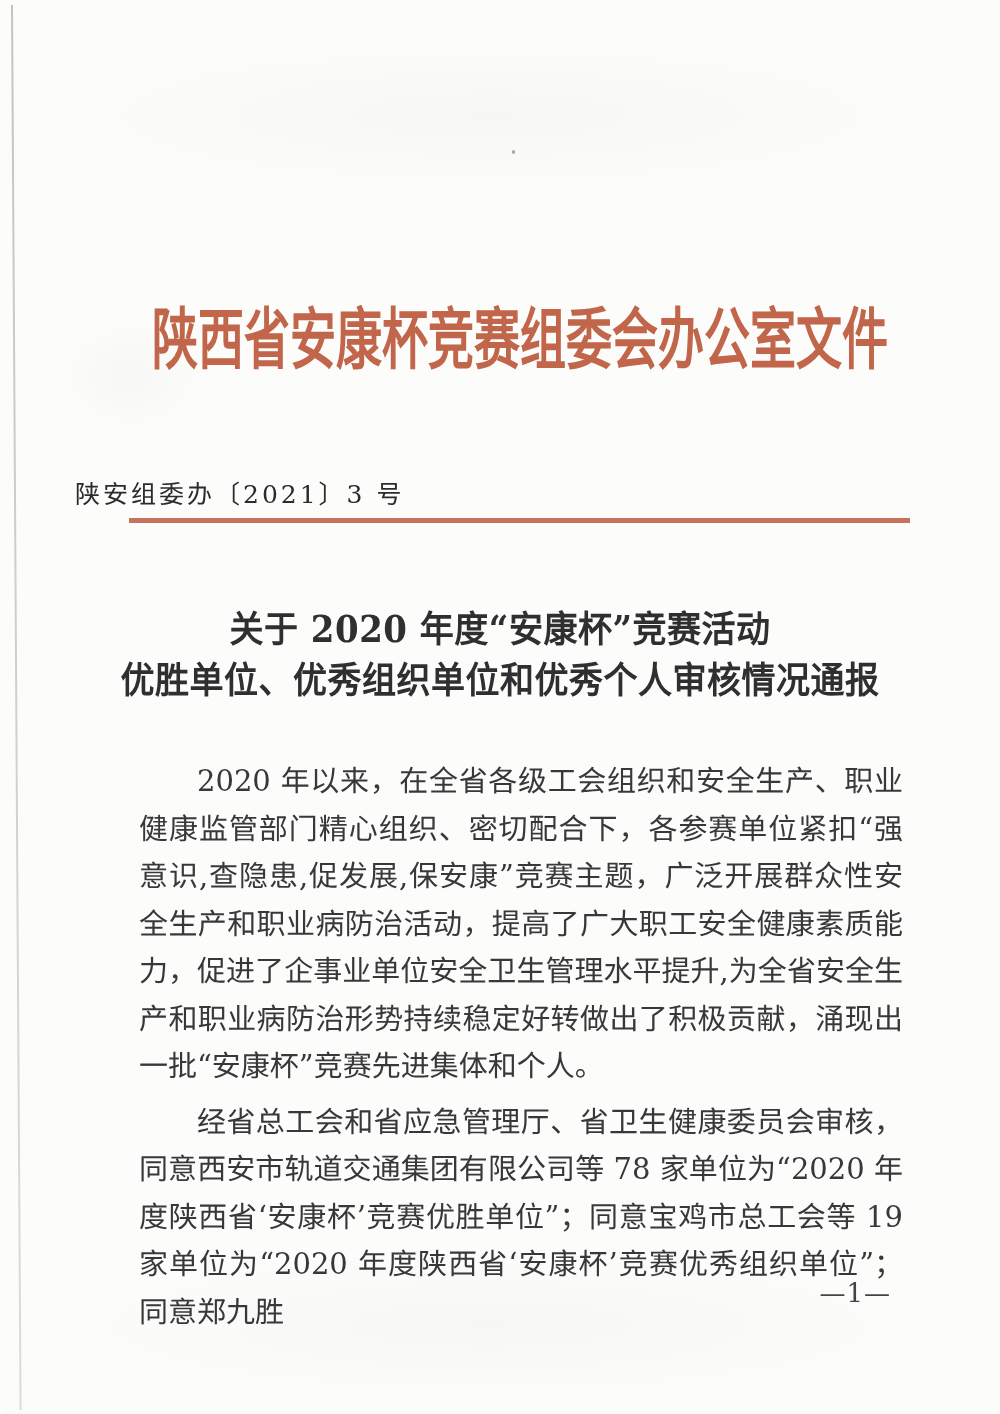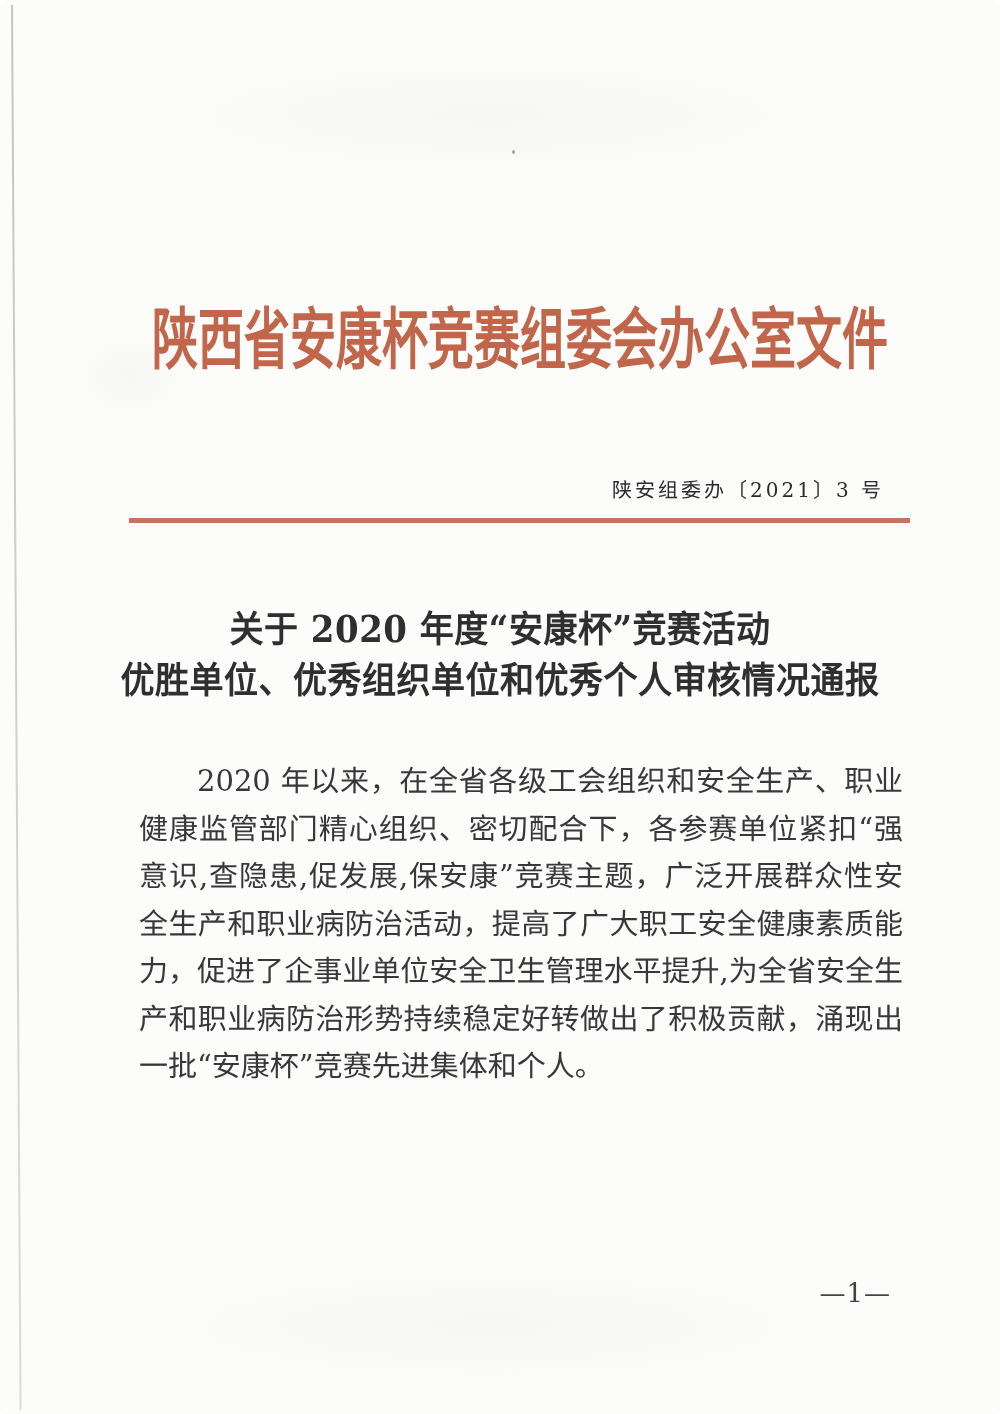--- a/index.html
+++ b/index.html
@@ -58,24 +58,24 @@
     letter-spacing: 0px;
     color: var(--banner-red, #c1664a);
     transform: scaleY(1.46);
     transform-origin: center top;
     white-space: nowrap;
   }
   
   .docnum {
     position: absolute;
     top: 474px;
-    left: 84px;
+    left: 75px;
     width: 800px;
-    text-align: right;
-    font-size: 20px;
+    text-align: left;
+    font-size: 25px;
     letter-spacing: 3px;
     color: #2b2b2e;
     white-space: nowrap;
   }
   
   .redline {
     position: absolute;
     top: 518px;
     left: 129px;
     width: 781px;
@@ -141,17 +141,18 @@
 
   <div class="redline"></div>
 
   <div class="doc-title">
     <div>关于 2020 年度“安康杯”竞赛活动</div>
     <div>优胜单位、优秀组织单位和优秀个人审核情况通报</div>
   </div>
 
   <div class="doc-body">
     <p>2020 年以来，在全省各级工会组织和安全生产、职业健康监管部门精心组织、密切配合下，各参赛单位紧扣“强意识,查隐患,促发展,保安康”竞赛主题，广泛开展群众性安全生产和职业病防治活动，提高了广大职工安全健康素质能力，促进了企事业单位安全卫生管理水平提升,为全省安全生产和职业病防治形势持续稳定好转做出了积极贡献，涌现出一批“安康杯”竞赛先进集体和个人。</p>
+    <p>经省总工会和省应急管理厅、省卫生健康委员会审核，同意西安市轨道交通集团有限公司等 78 家单位为“2020 年度陕西省‘安康杯’竞赛优胜单位”；同意宝鸡市总工会等 19 家单位为“2020 年度陕西省‘安康杯’竞赛优秀组织单位”；同意郑九胜</p>
   </div>
 
   <div class="pagenum">—1—</div>
 
 </div>
 
 </body></html>

